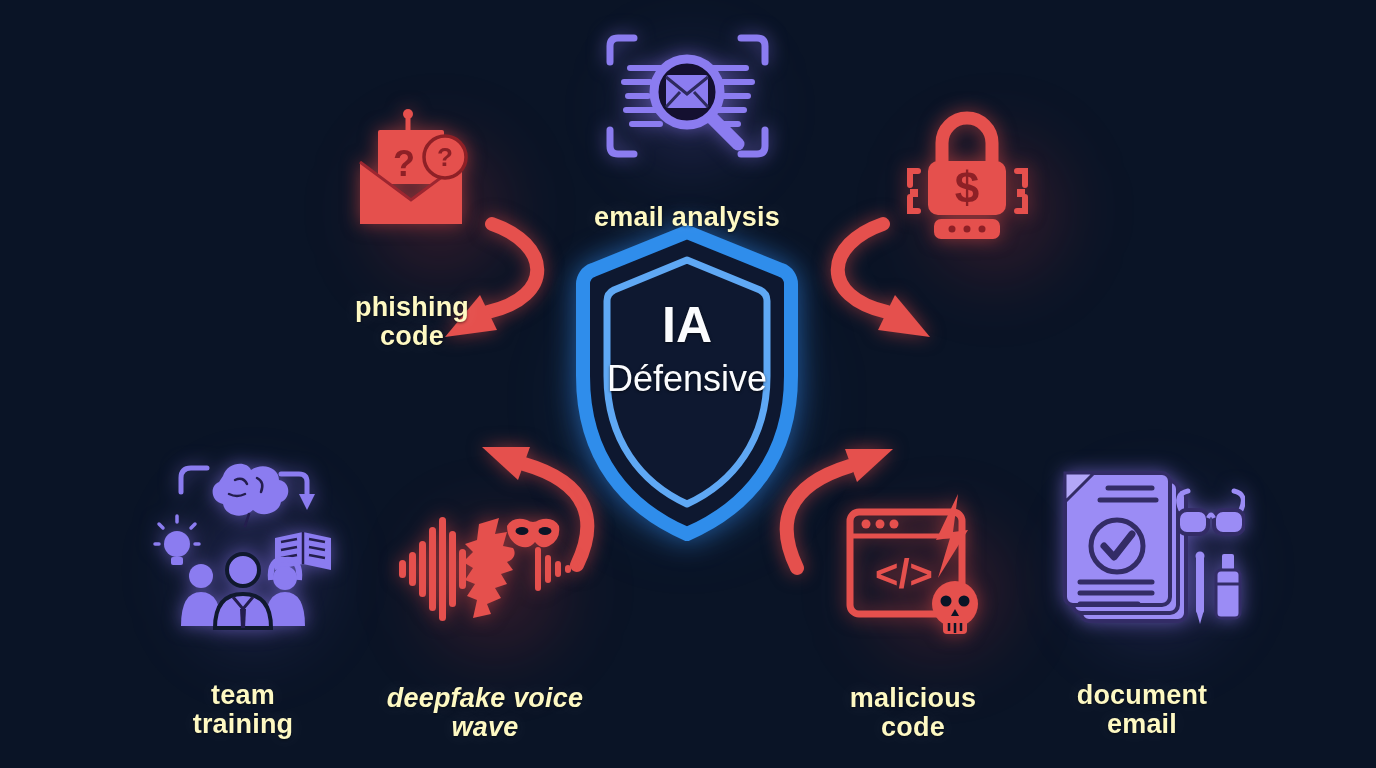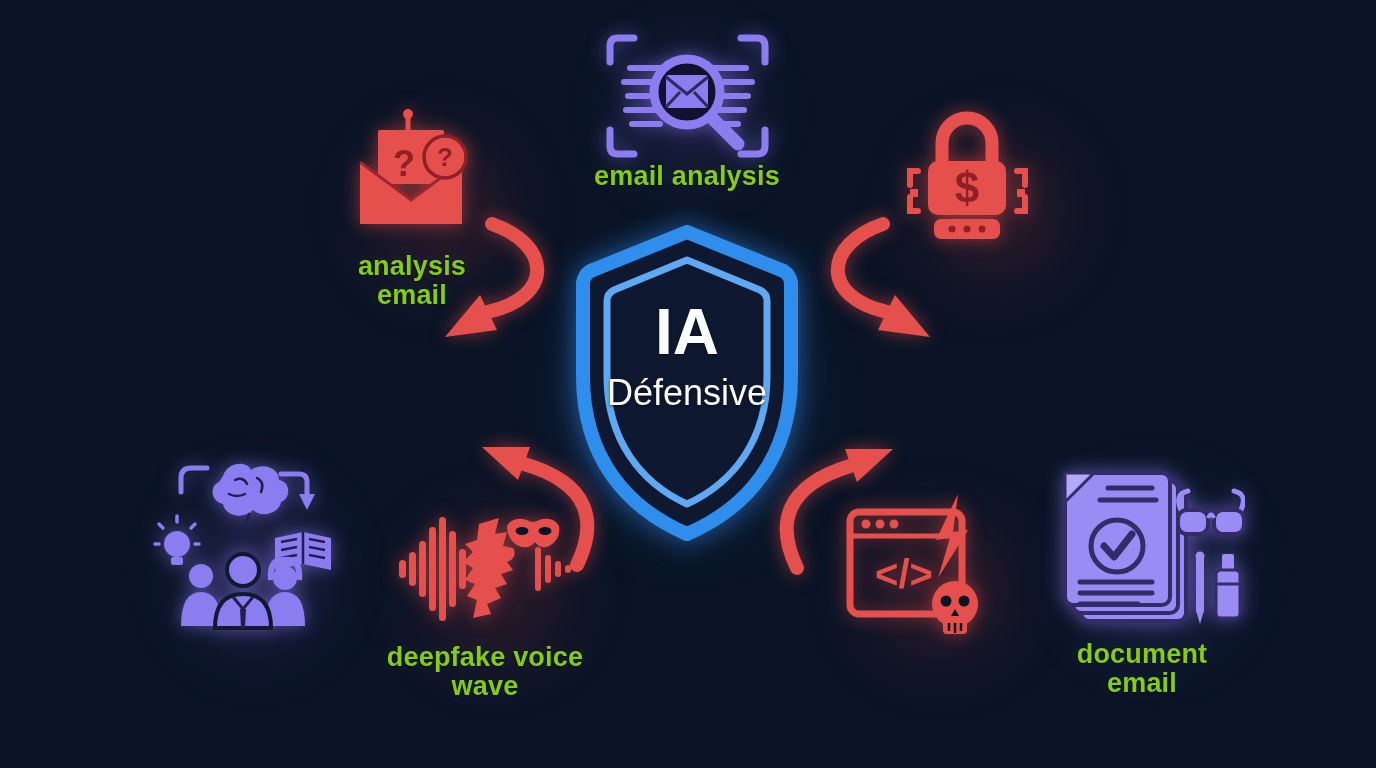--- a/index.html
+++ b/index.html
@@ -10,29 +10,30 @@
   }
   .blob{position:absolute;border-radius:50%;filter:blur(34px);pointer-events:none;}
   .blob.blue{background:radial-gradient(closest-side, rgba(40,125,225,.42), rgba(40,125,225,0) 72%);}
   .blob.red{background:radial-gradient(closest-side, rgba(215,55,60,.30), rgba(215,55,60,0) 72%);}
   .blob.purple{background:radial-gradient(closest-side, rgba(128,108,238,.30), rgba(128,108,238,0) 72%);}
   .node-icon{position:absolute;}
   .glow-red{filter:drop-shadow(0 0 9px rgba(230,75,70,.55));}
   .glow-purple{filter:drop-shadow(0 0 9px rgba(140,120,242,.55));}
   .glow-blue{filter:drop-shadow(0 0 14px rgba(50,140,240,.6));}
   .label{
-    position:absolute;color:#84cc16;font-weight:700;font-size:27px;line-height:1.07;
+    position:absolute;color:#fef9c3;font-weight:700;font-size:27px;line-height:1.07;
     text-align:center;letter-spacing:.2px;
     text-shadow:0 1px 3px rgba(0,0,0,.55), 0 0 18px rgba(255,255,255,.12);
+    margin-top:41px;
   }
   .shield-title{
     position:absolute;left:557px;top:300px;width:260px;text-align:center;color:#fbfcfe;
     text-shadow:0 1px 3px rgba(0,0,0,.6);
   }
-  .shield-title .t1{font-size:64px;font-weight:700;line-height:1;}
+  .shield-title .t1{font-size:50px;font-weight:700;line-height:1;}
   .shield-title .t2{font-size:36px;font-weight:400;line-height:1.15;margin-top:8px;}
   svg{display:block;}
 </style>
 </head>
 <body>
 
 <div class="stage">
 
   <div class="blob blue" style="left:507px;top:195px;width:360px;height:410px;"></div>
   <div class="blob purple" style="left:585px;top:10px;width:210px;height:200px;"></div>
@@ -97,21 +98,21 @@
     <circle cx="60" cy="12" r="5" fill="#e5504d"></circle>
     <line x1="60" y1="15" x2="60" y2="40" stroke="#e5504d" stroke-width="5"></line>
     <path d="M60 40 C60 56 38 58 34 44 L38 36" stroke="#e5504d" stroke-width="5" fill="none" stroke-linecap="round"></path>
     <rect x="30" y="28" width="66" height="54" rx="2" fill="#e5504d"></rect>
     <text x="56" y="74" font-size="36" font-weight="bold" fill="#8e2026" text-anchor="middle">?</text>
     <polygon points="12,60 63,98 114,60 114,122 12,122" fill="#e5504d"></polygon>
     <path d="M12 60 L63 98 L114 60" stroke="#9c2630" stroke-width="3" fill="none"></path>
     <circle cx="97" cy="55" r="21" fill="#e5504d" stroke="#8e2026" stroke-width="3.5"></circle>
     <text x="97" y="64" font-size="26" font-weight="bold" fill="#8e2026" text-anchor="middle">?</text>
   </svg>
-  <div class="label" style="left:337px;top:252px;width:150px;">analysis email</div>
+  <div class="label" style="left:337px;top:252px;width:150px;">phishing code</div>
 
   <svg class="node-icon glow-red" style="left:900px;top:105px;" width="135" height="145" viewBox="0 0 135 145">
     <g stroke="#e5504d" stroke-width="6" fill="none" stroke-linecap="round">
       <path d="M18 66 H10 V80"></path>
         <path d="M10 92 V106 H18"></path>
       <path d="M117 66 H125 V80"></path>
         <path d="M125 92 V106 H117"></path>
     </g>
     <rect x="10" y="84" width="8" height="8" fill="#e5504d"></rect>
     <rect x="117" y="84" width="8" height="8" fill="#e5504d"></rect>
@@ -144,59 +145,61 @@
     <circle cx="48" cy="124" r="12" fill="#8b7cf0"></circle>
     <path d="M28 174 Q28 140 48 140 Q68 140 68 174 Z" fill="#8b7cf0"></path>
     <circle cx="132" cy="126" r="12" fill="#8b7cf0"></circle>
     <path d="M118 128 Q116 106 132 108 Q148 106 146 128" stroke="#8b7cf0" stroke-width="6" fill="none"></path>
     <path d="M112 174 Q112 140 132 140 Q152 140 152 174 Z" fill="#8b7cf0"></path>
     <circle cx="90" cy="118" r="16" fill="#8b7cf0" stroke="#10192e" stroke-width="4"></circle>
     <path d="M62 176 Q62 142 90 142 Q118 142 118 176 Z" fill="#8b7cf0" stroke="#10192e" stroke-width="4"></path>
     <path d="M80 145 L90 157 L100 145" stroke="#241e4e" stroke-width="3" fill="none"></path>
     <polygon points="87,157 93,157 92,176 88,176" fill="#241e4e"></polygon>
   </svg>
+  <div class="label" style="left:173px;top:640px;width:140px;">team training</div>
 
   <svg class="node-icon glow-red" style="left:395px;top:496px;" width="180" height="145" viewBox="0 0 180 145">
     <g fill="#e5504d">
       <rect x="4" y="64" width="7" height="18" rx="3.5"></rect>
       <rect x="14" y="56" width="7" height="34" rx="3.5"></rect>
       <rect x="24" y="45" width="7" height="56" rx="3.5"></rect>
       <rect x="34" y="31" width="7" height="84" rx="3.5"></rect>
       <rect x="44" y="21" width="7" height="104" rx="3.5"></rect>
       <rect x="54" y="35" width="7" height="76" rx="3.5"></rect>
       <rect x="64" y="53" width="7" height="40" rx="3.5"></rect>
       <rect x="140" y="51" width="6" height="44" rx="3"></rect>
       <rect x="150" y="59" width="6" height="28" rx="3"></rect>
       <rect x="160" y="65" width="6" height="16" rx="3"></rect>
       <rect x="170" y="69" width="6" height="8" rx="3"></rect>
     </g>
     <path d="M84 28 L104 22 L100 38 L112 36 L108 50 L118 52 C122 58 118 64 112 66 L118 74 L106 78 L112 88 L100 92 L106 102 L92 108 L96 118 L78 122 L82 104 L72 100 L80 88 L70 84 L78 72 L68 66 L78 56 L70 48 L82 44 Z" fill="#e5504d"></path>
     <path d="M112 30 Q118 20 132 24 Q138 28 144 24 Q158 20 164 30 Q166 44 154 50 Q146 54 140 46 Q134 54 124 50 Q112 44 112 30 Z" fill="#e5504d"></path>
     <ellipse cx="127" cy="35" rx="6.5" ry="4" fill="#0b1426"></ellipse>
     <ellipse cx="150" cy="35" rx="6.5" ry="4" fill="#0b1426"></ellipse>
   </svg>
-  <div class="label" style="left:385px;top:643px;width:200px;">deepfake voice wave</div>
+  <div class="label" style="left:385px;top:643px;width:200px;font-style:italic;">deepfake voice wave</div>
 
   <svg class="node-icon glow-red" style="left:840px;top:490px;" width="150" height="155" viewBox="0 0 150 155">
     <rect x="10" y="22" width="112" height="102" rx="9" fill="none" stroke="#e5504d" stroke-width="7"></rect>
     <line x1="10" y1="46" x2="122" y2="46" stroke="#e5504d" stroke-width="5"></line>
     <circle cx="26" cy="34" r="4.5" fill="#e5504d"></circle>
     <circle cx="40" cy="34" r="4.5" fill="#e5504d"></circle>
     <circle cx="54" cy="34" r="4.5" fill="#e5504d"></circle>
     <text x="64" y="98" font-size="40" font-weight="bold" fill="#e5504d" text-anchor="middle">&lt;/&gt;</text>
     <polygon points="118,4 96,50 110,48 98,88 128,40 113,42" fill="#e5504d"></polygon>
     <g>
       <circle cx="115" cy="114" r="23" fill="#e5504d"></circle>
       <rect x="103" y="128" width="24" height="16" rx="4" fill="#e5504d"></rect>
       <circle cx="106" cy="111" r="5.5" fill="#0b1426"></circle>
       <circle cx="124" cy="111" r="5.5" fill="#0b1426"></circle>
       <polygon points="115,119 111,126 119,126" fill="#0b1426"></polygon>
       <path d="M109 133 V141 M115 133 V143 M121 133 V141" stroke="#0b1426" stroke-width="2.5"></path>
     </g>
   </svg>
+  <div class="label" style="left:833px;top:643px;width:160px;">malicious code</div>
 
   <svg class="node-icon glow-purple" style="left:1050px;top:458px;" width="195" height="175" viewBox="0 0 195 175">
     <rect x="31" y="31" width="105" height="132" rx="8" fill="#9b8cf5" stroke="#332c66" stroke-width="4"></rect>
     <rect x="23" y="23" width="105" height="132" rx="8" fill="#9b8cf5" stroke="#332c66" stroke-width="4"></rect>
     <rect x="15" y="15" width="105" height="132" rx="8" fill="#9b8cf5" stroke="#332c66" stroke-width="4"></rect>
     <polygon points="15,15 44,15 15,44" fill="#b3a7f8" stroke="#332c66" stroke-width="3"></polygon>
     <g stroke="#332c66" stroke-width="5" stroke-linecap="round" fill="none">
       <line x1="58" y1="30" x2="102" y2="30"></line>
       <line x1="50" y1="42" x2="106" y2="42"></line>
       <line x1="30" y1="124" x2="102" y2="124"></line>

